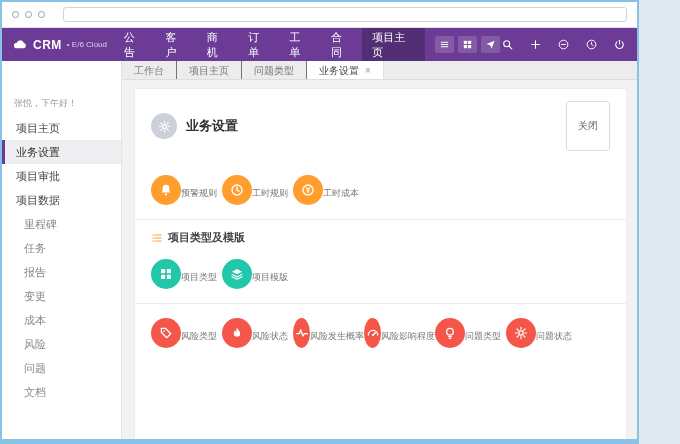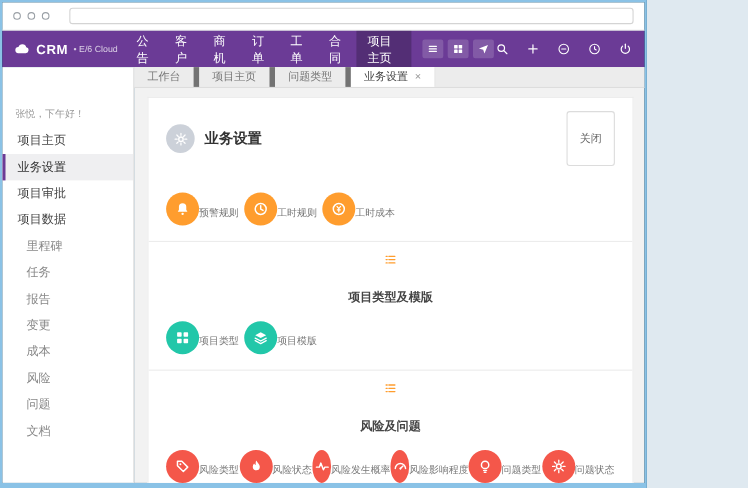--- a/index.html
+++ b/index.html
@@ -1,17 +1,17 @@
 <!DOCTYPE html>
 <html><head>
 <meta charset="utf-8">
 <style>
   * { margin:0; padding:0; box-sizing:border-box; }
   body { font-family:"Liberation Sans","DejaVu Sans",sans-serif; background:#dfe9f0; }
-  .window { width:588px; height:444px; background:#0c4a6e; border:2px solid #8ac2e6; border-bottom-width:5px; overflow:hidden; position:relative; }
+  .window { width:639px; height:444px; background:#f0abfc; border:2px solid #8ac2e6; border-bottom-width:5px; overflow:hidden; position:relative; }
 
   
   .browser-bar { height:26px; background:#fff; border-bottom:1px solid #e4e4e4; display:flex; align-items:center; padding:0 10px; gap:6px; }
   .win-dot { width:7px; height:7px; border:1px solid #9aa0a6; border-radius:50%; display:inline-block; }
   .url { flex:1; height:15px; margin-left:12px; border:1px solid #d4d4d4; border-radius:3px; font-size:9px; padding:0 6px; color:#555; outline:none; }
 
   
   .app-bar { height:33px; background:#6b3b96; display:flex; align-items:center; color:#fff; padding:0 10px; }
   .brand { display:flex; align-items:center; gap:5px; min-width:96px; }
   .brand b { font-size:12px; letter-spacing:.5px; }
@@ -30,34 +30,34 @@
   
   .main { display:flex; height:378px; }
   .sidebar { width:120px; background:#fff; border-right:1px solid #e3e3e3; overflow:hidden; }
   .greeting { font-size:9px; color:#999; padding:8px 12px 6px;margin-top:28px; }
   .side-item { height:24px; line-height:24px; font-size:11px; color:#444; padding-left:14px; cursor:pointer; }
   .side-item.lv2 { padding-left:22px; color:#888; }
   .side-item.active { background:#efeff1; border-left:3px solid #6b3b96; padding-left:11px; color:#333; }
 
   .content { flex:1; display:flex; flex-direction:column; background:#f2f2f2; min-width:0; }
   .tabbar { height:19px; background:#ececec; border-bottom:1px solid #ddd; display:flex; }
-  .tab { font-size:10px; color:#777; line-height:19px; padding:0 12px; border-right:5px solid #737373; cursor:pointer; display:flex; align-items:center; gap:6px; }
+  .tab { font-size:10px; color:#777; line-height:19px; padding:0 12px; border-right:1px solid #737373; cursor:pointer; display:flex; align-items:center; gap:6px; }
   .tab.active { background:#fff; color:#444; border-right:1px solid #e0e0e0; }
   .tab .x { color:#999; font-size:10px; cursor:pointer; }
 
   .page { flex:1; padding:8px 10px 0 12px; min-height:0; }
   .card { background:#fff; height:100%; border:1px solid #ececec; border-bottom:none; overflow:hidden; }
   .title-row { display:flex; align-items:center; gap:9px; padding:12px 16px 10px; }
   .title-ic { width:26px; height:26px; border-radius:50%; background:#ccd1d9; display:flex; align-items:center; justify-content:center; }
   .title-ic svg { width:15px; height:15px; }
   .page-title { font-size:13px; font-weight:bold; color:#333; }
   .close-btn { margin-left:auto; font-size:10px; color:#666; background:#fff; border:1px solid #dcdcdc; border-radius:3px; padding:17px 11px; cursor:pointer; }
 
   .section { padding:6px 16px 14px; }
-  .sec-head { display:flex; align-items:center; gap:21px; padding:10px 16px 0;flex-direction:column; }
+  .sec-head { display:flex; align-items:center; gap:5px; padding:10px 16px 0; }
   .sec-head svg { width:12px; height:12px; }
   .sec-title { font-size:11px; font-weight:bold; color:#444; }
   .divider { height:1px; background:#ececec; margin:0 0; }
   .items { display:flex; }
   .item { width:71px; display:flex; flex-direction:row; align-items:center; cursor:pointer; padding-top:8px; }
   .ci { width:30px; height:30px; border-radius:50%; display:flex; align-items:center; justify-content:center; }
   .ci svg { width:16px; height:16px; }
   .c-orange { background:#ff9d2e; }
   .c-teal   { background:#22c7a9; }
   .c-red    { background:#f4574a; }
@@ -254,26 +254,20 @@
                       <path d="M4.5 16 12 20l7.5-4" fill="none" stroke="#fff" stroke-width="1.8" stroke-linecap="round" stroke-linejoin="round"></path>
                     </svg>
                   </span>
                 <span class="item-label">项目模版</span>
               </div>
             </div>
           </div>
 
           <div class="divider"></div>
 
-          <div class="sec-head">
-            <svg viewBox="0 0 24 24">
-                <path d="M4 6h2M9 6h11M4 12h2M9 12h11M4 18h2M9 18h11" stroke="#ff9d2e" stroke-width="2.4" stroke-linecap="round"></path>
-              </svg>
-            <span class="sec-title">风险及问题</span>
-          </div>
           <div class="section">
             <div class="items">
               <div class="item">
                 <span class="ci c-red">
                     <svg viewBox="0 0 24 24">
                       <path d="M5 5h6l8 8-6 6-8-8z" fill="none" stroke="#fff" stroke-width="2" stroke-linejoin="round"></path>
                       <circle cx="9" cy="9" r="1.3" fill="#fff"></circle>
                     </svg>
                   </span>
                 <span class="item-label">风险类型</span>

